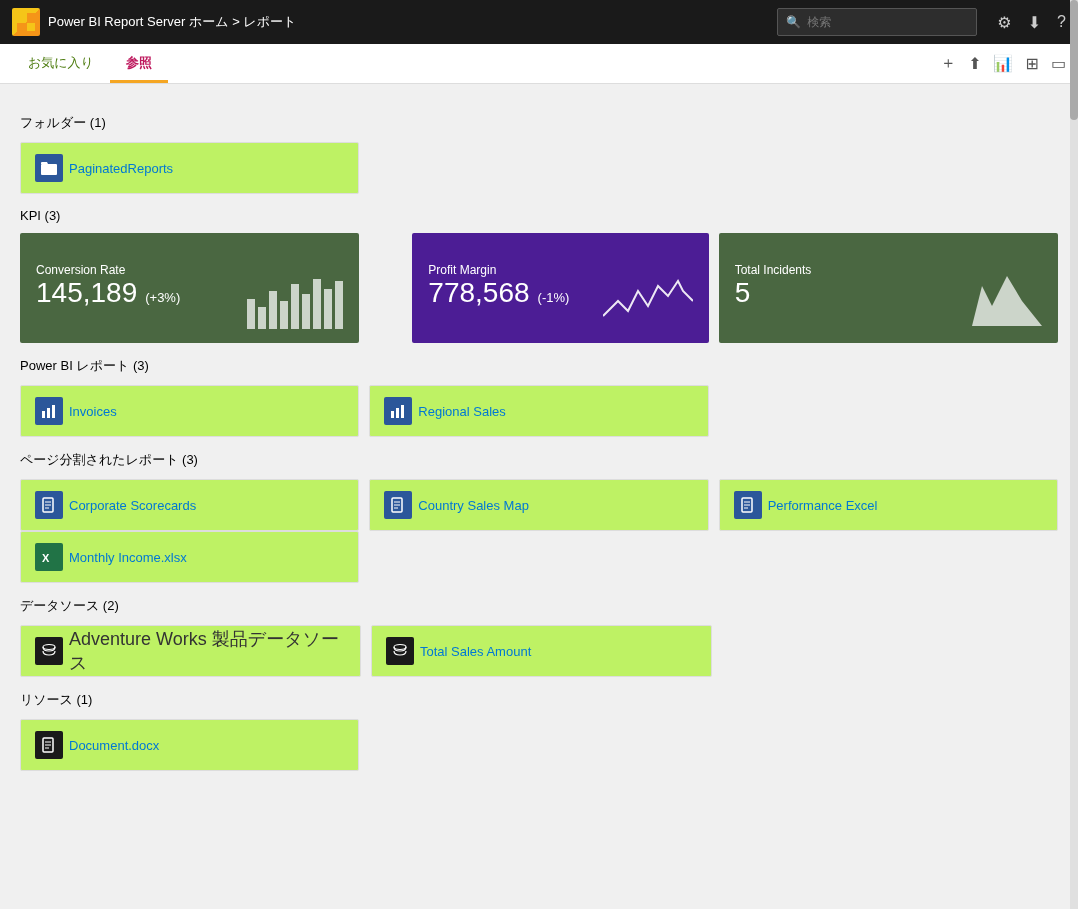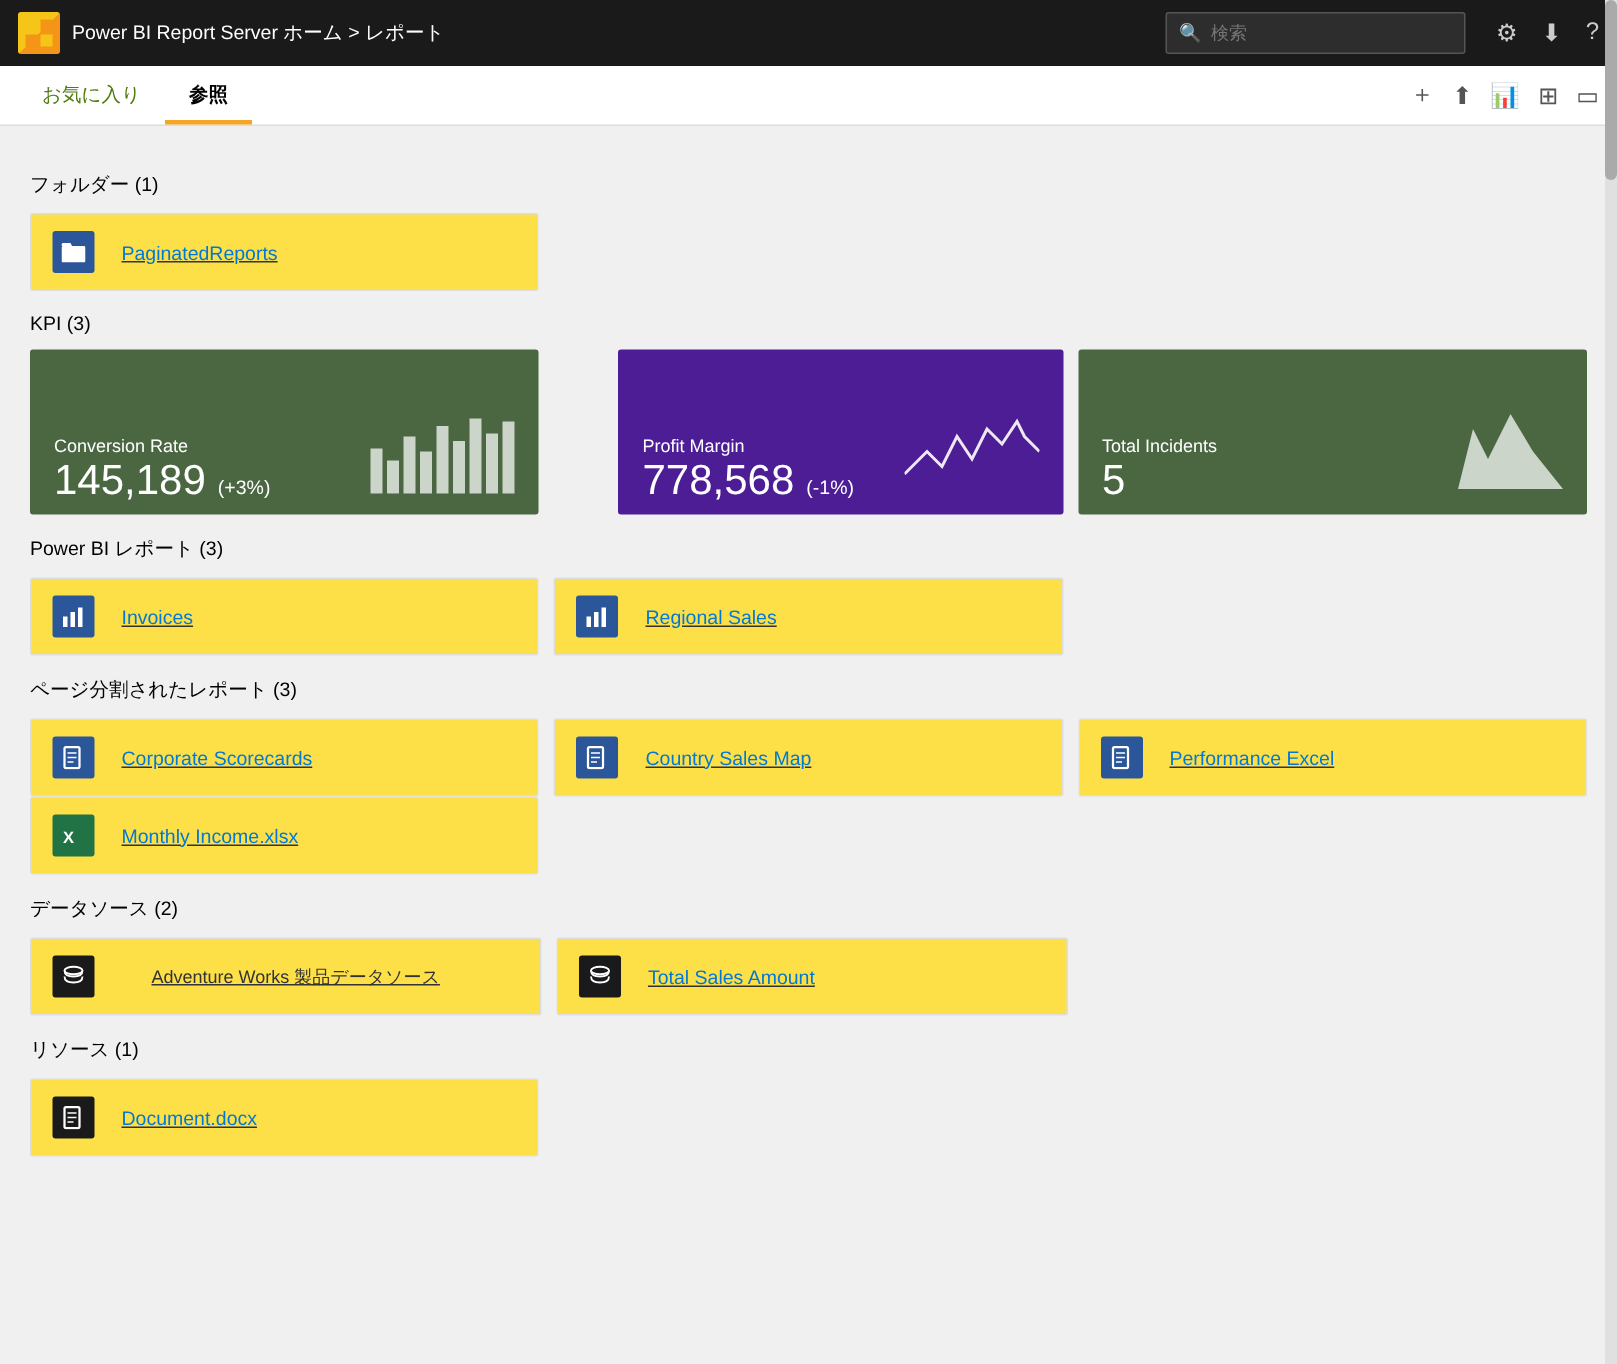--- a/index.html
+++ b/index.html
@@ -63,21 +63,21 @@
     }
     .navtab {
       padding: 8px 16px;
       cursor: pointer;
       font-size: 13px;
       color: #4d7c0f;
       border-bottom: 3px solid transparent;
       margin-bottom: -1px;
     }
     .navtab.active {
-      color: #000000;
+      color: #be185d;
       border-bottom: 3px solid #f5a623;
       font-weight: 600;
       text-align: right;
     }
     .navtab-spacer { flex: 1; }
     .nav-action-icons {
       display: flex; align-items: center; gap: 12px;
     }
     .nav-action-icon {
       color: #555; font-size: 16px; cursor: pointer;
@@ -92,30 +92,29 @@
     
     .section-header {
       font-size: 13px;
       color: #000000;
       margin-bottom: 10px;
       margin-top: 14px;
     }
 
     
     .item-card {
-      background: #fde047;
+      background: #bef264;
       border: 1px solid #ddd;
       border-radius: 2px;
       display: flex;
       align-items: center;
       padding: 10px 14px;
-      gap: 18px;
+      gap: 6px;
       cursor: pointer;
       height: 52px;
-      text-decoration: underline;
     }
 
     .item-icon-folder {
       width: 28px; height: 28px;
       background: #2b579a;
       border-radius: 2px;
       display: flex; align-items: center; justify-content: center;
       color: #fff; font-size: 14px;
       flex-shrink: 0;
     }
@@ -158,45 +157,44 @@
       display: flex; align-items: center; justify-content: center;
       color: #fff; font-size: 12px;
       flex-shrink: 0;
     }
 
     .item-label {
       font-size: 13px;
       color: #0078d4;
     }
     .item-label-dark {
-      font-size: 12px;
+      font-size: 18px;
       color: #333;
-      margin-left: 20px;
     }
 
     
     .grid-3 {
       display: grid;
       grid-template-columns: repeat(3, 1fr);
       gap: 10px;
     }
     .grid-1 {
       display: grid;
       grid-template-columns: calc(33.33% - 7px);
       gap: 10px;
     }
 
     
     .kpi-card {
       border-radius: 2px;
-      padding: 7px 16px;
+      padding: 30px 16px;
       height: 110px;
       display: flex;
       flex-direction: column;
-      justify-content: flex-end;
+      justify-content: flex-start;
       position: relative;
       overflow: hidden;
     }
     .kpi-card.green { background: #4a6741; }
     .kpi-card.red { background: #4c1d95; margin-left: 43px; }
     .kpi-card-title {
       color: #fff;
       font-size: 12px;
       font-weight: 400;
     }

